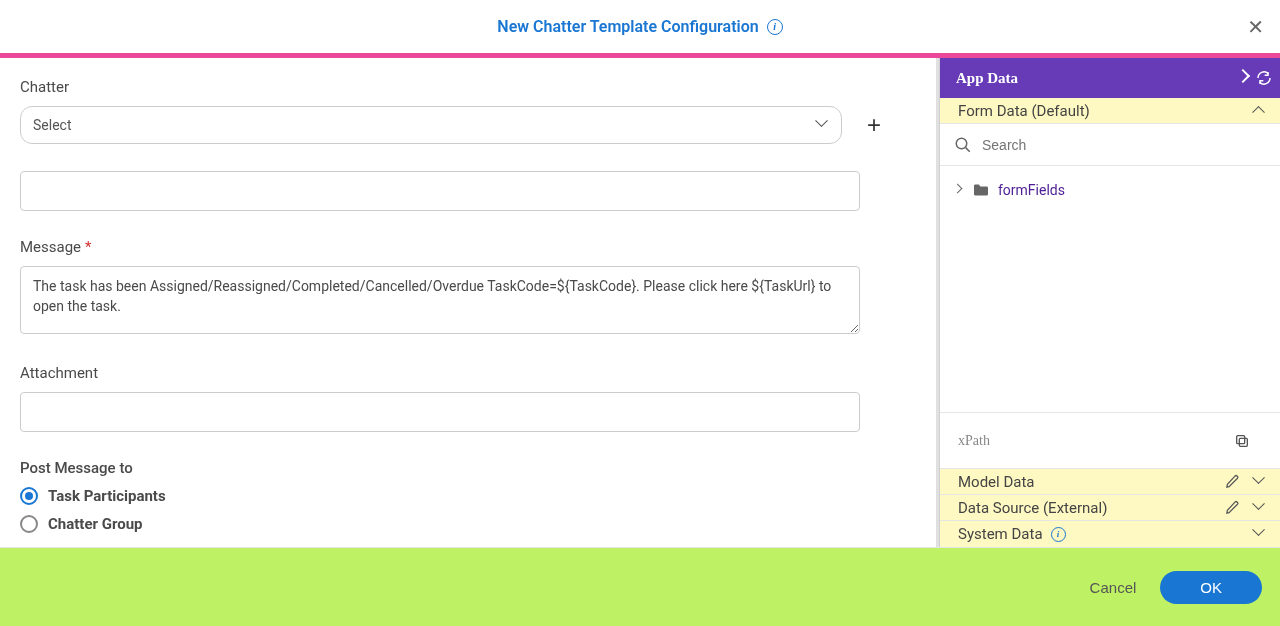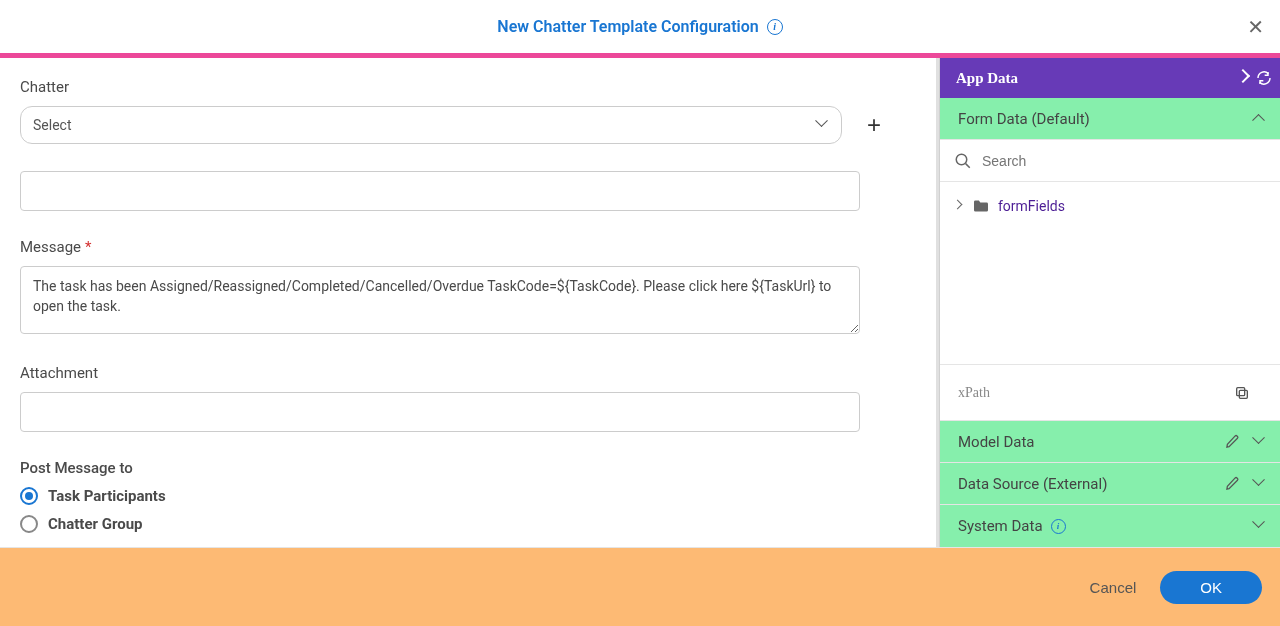--- a/index.html
+++ b/index.html
@@ -225,22 +225,22 @@
       height: 8px;
       border-right: 2px solid #fff;
       border-bottom: 2px solid #fff;
       transform: rotate(-45deg);
     }
     .refresh-icon {
       width: 16px;
       height: 16px;
     }
     .accordion-header {
-      background: #86efac;
-      height: 42px;
+      background: #fef9c3;
+      height: 26px;
       display: flex;
       align-items: center;
       justify-content: space-between;
       padding: 0 14px 0 18px;
       font-size: 15px;
       color: #444;
       border-bottom: 1px solid #e5e5e5;
       cursor: pointer;
     }
     .accordion-actions {
@@ -341,21 +341,21 @@
       color: #555;
     }
     .footer {
       height: 79px;
       border-top: 1px solid #e5e5e5;
       display: flex;
       align-items: center;
       justify-content: flex-end;
       padding: 0 18px;
       gap: 24px;
-      background: #fdba74;
+      background: #bef264;
     }
     .btn-cancel {
       background: none;
       border: none;
       color: #555;
       font-size: 15px;
       cursor: pointer;
     }
     .btn-ok {
       background: #1976d2;

